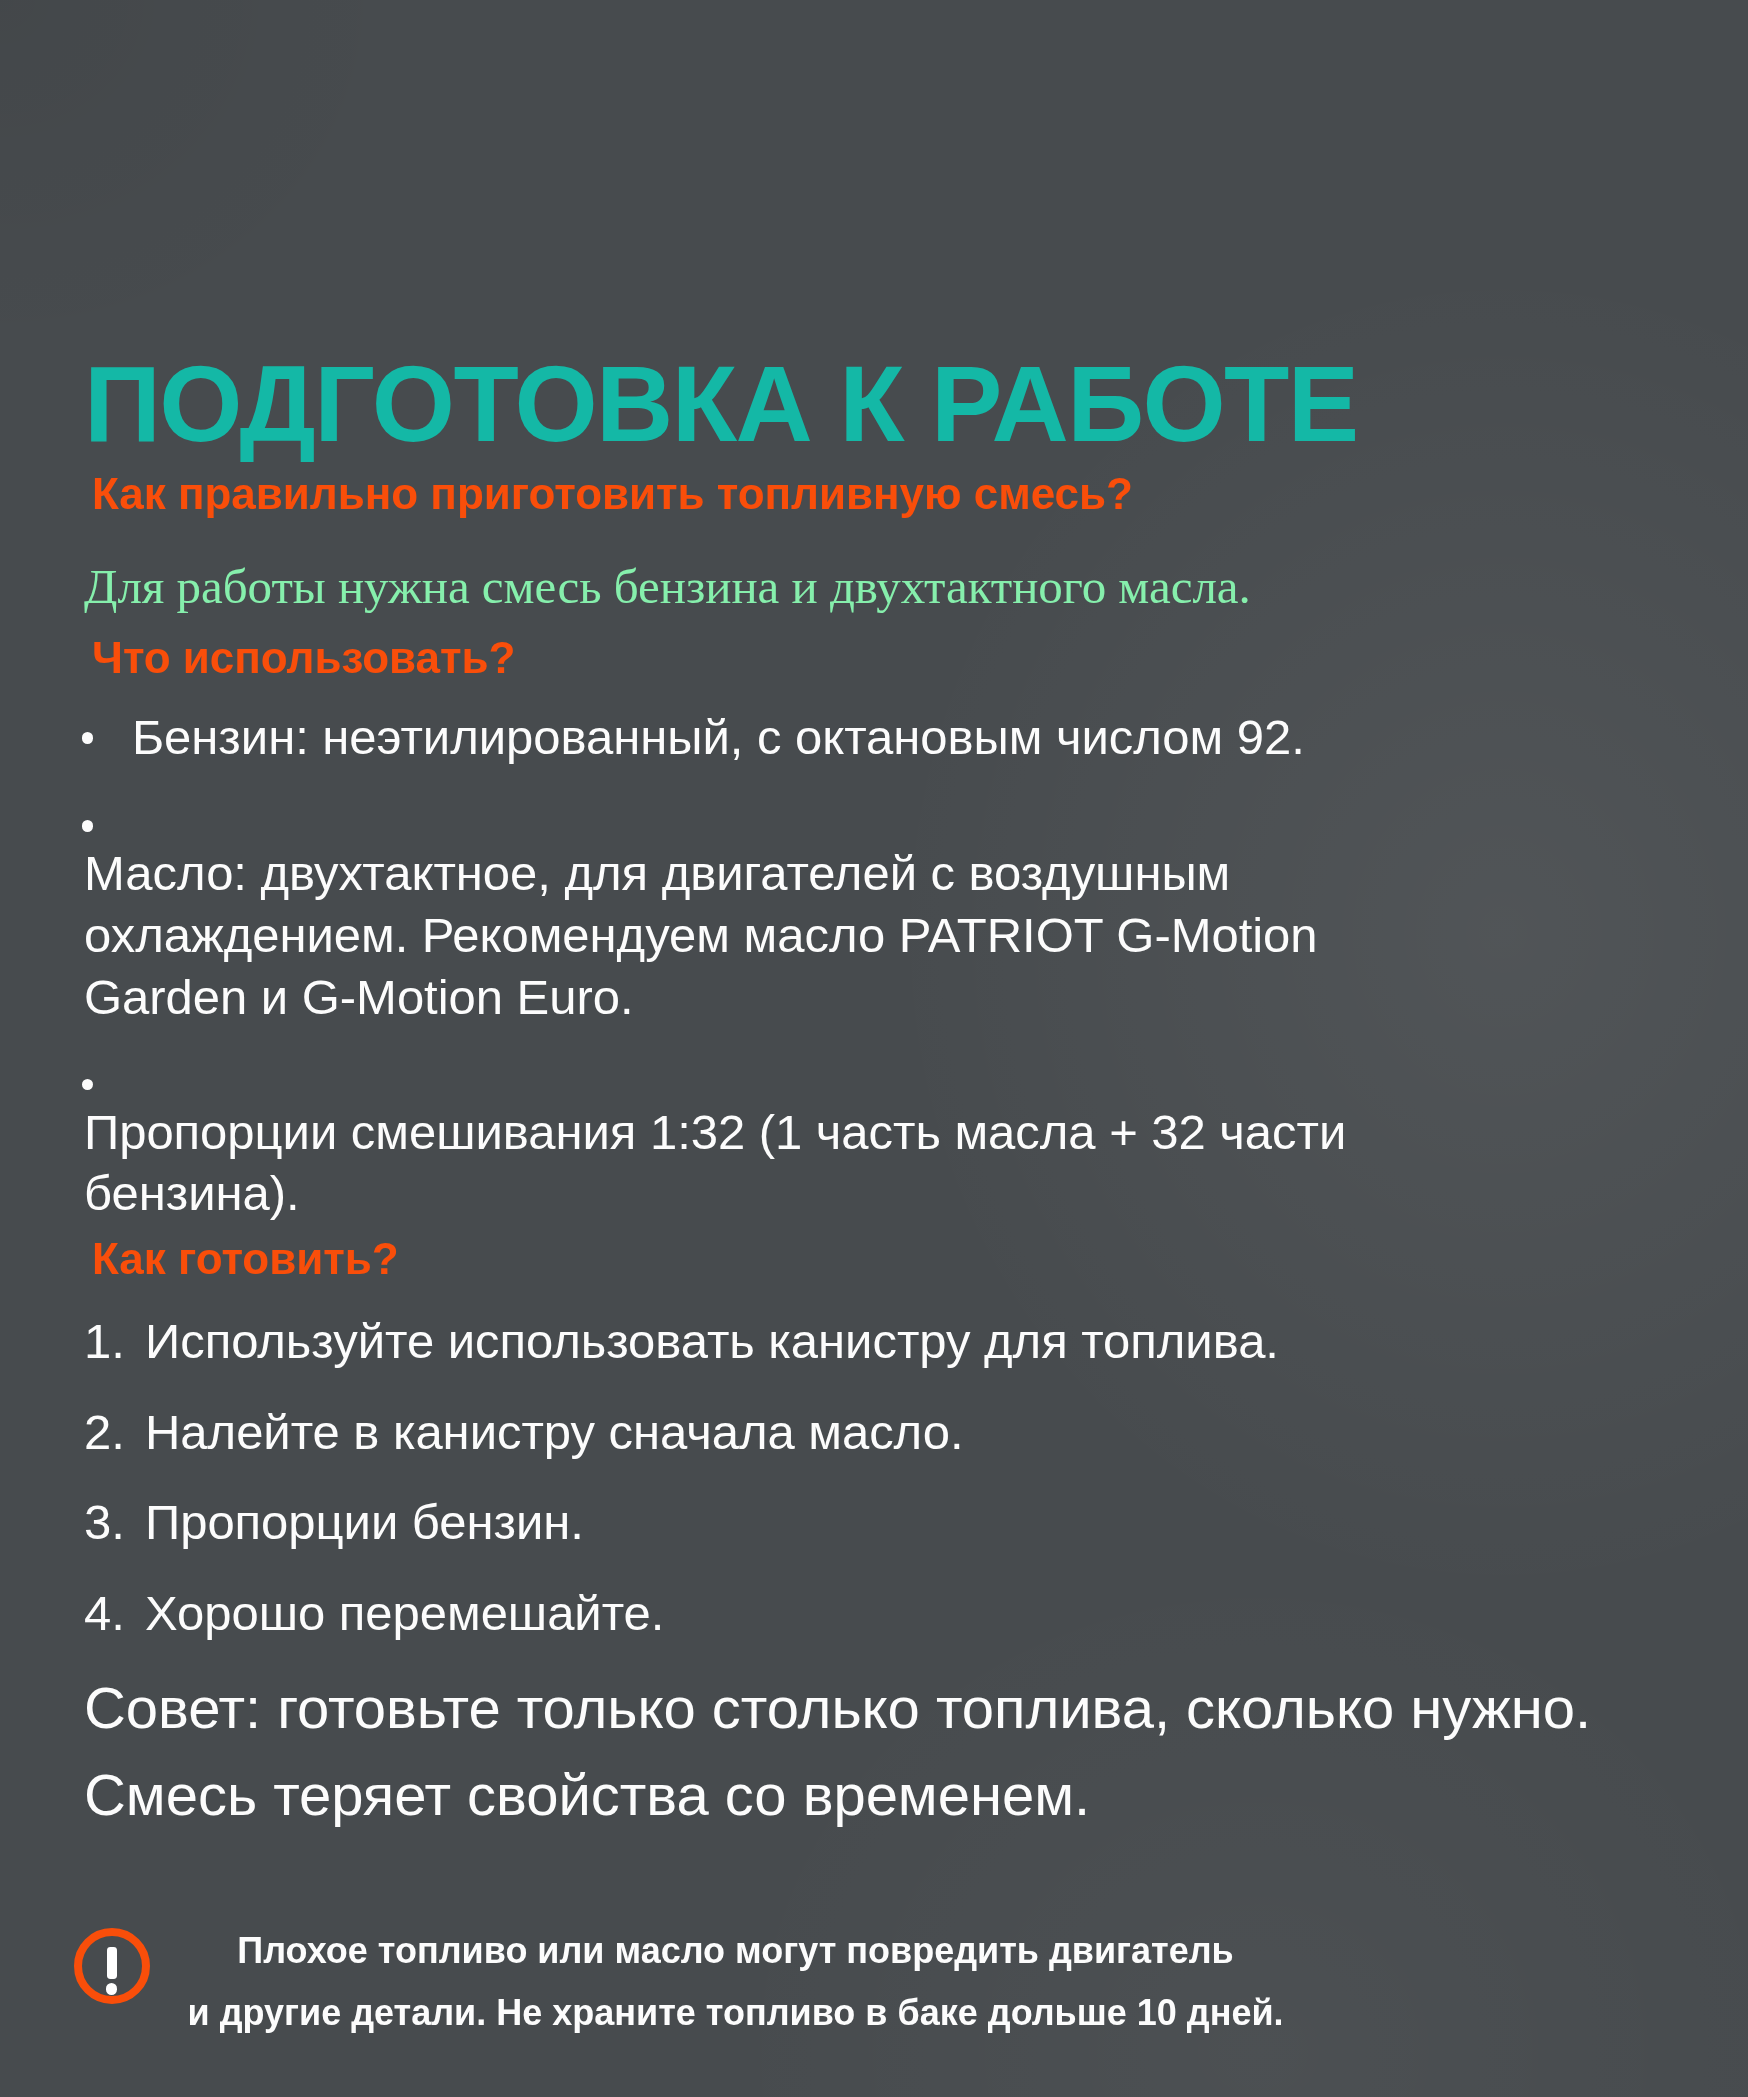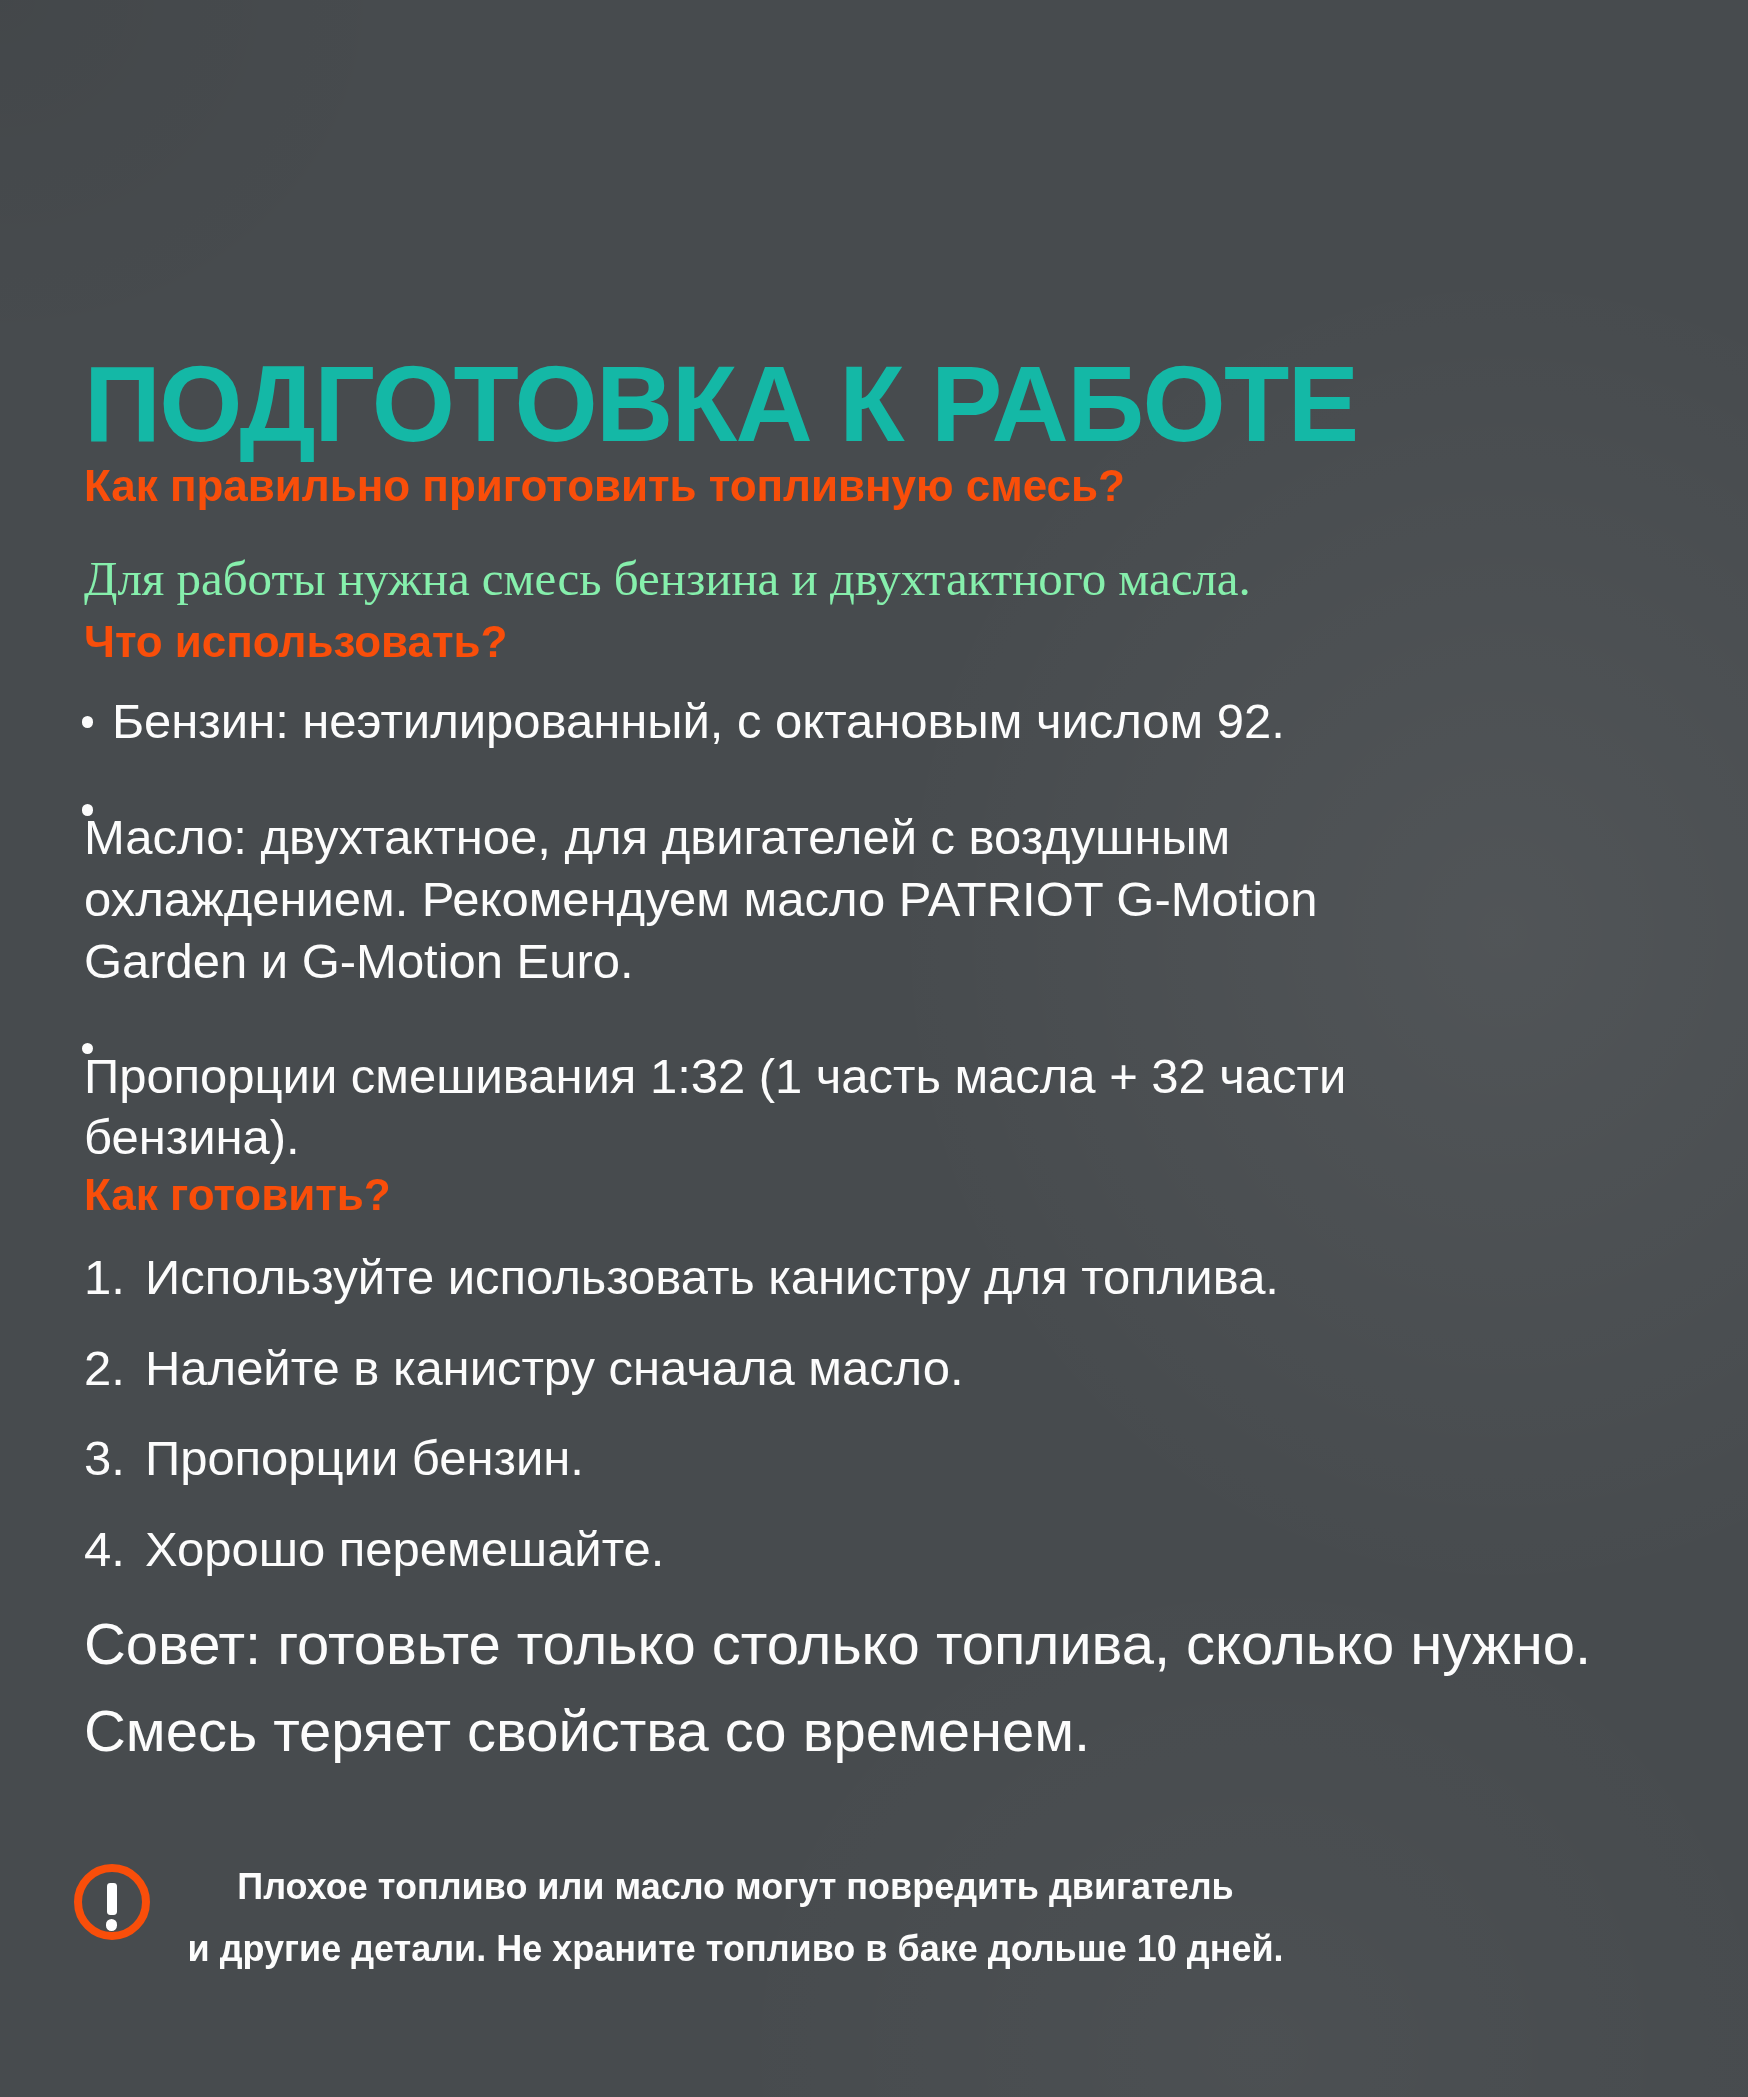--- a/index.html
+++ b/index.html
@@ -25,21 +25,21 @@
   h1.title {
     margin: 0;
     font-size: 107px;
     line-height: 1.05;
     font-weight: 700;
     letter-spacing: -0.015em;
     color: #14b8a6;
     white-space: nowrap;
   }
   h2.accent {
-    margin: 0;
+    margin: 8px;
     color: #F94E0A;
     font-size: 44px;
     line-height: 1.2;
     font-weight: 700;
   }
   .mt-h2-first { margin-top: 63px; }
   .mt-h2 { margin-top: 71px; }
   .mt-h2-big { margin-top: 84px; }
   p.body-text {
     margin: 29px 0 0 0;
@@ -51,20 +51,21 @@
   }
   ul.bullets {
     list-style: none;
     margin: 23px 0 0 0;
     padding: 0;
   }
   ul.bullets li {
     display: flex;
     align-items: flex-start;
     margin: 0;
+    gap: 20px;
   }
   ul.bullets li + li { margin-top: 25px; flex-direction: column; }
   .bullet-col {
     flex: 0 0 28px;
     position: relative;
     height: 63px;
   }
   .bullet-dot {
     position: absolute;
     left: -2.5px;

